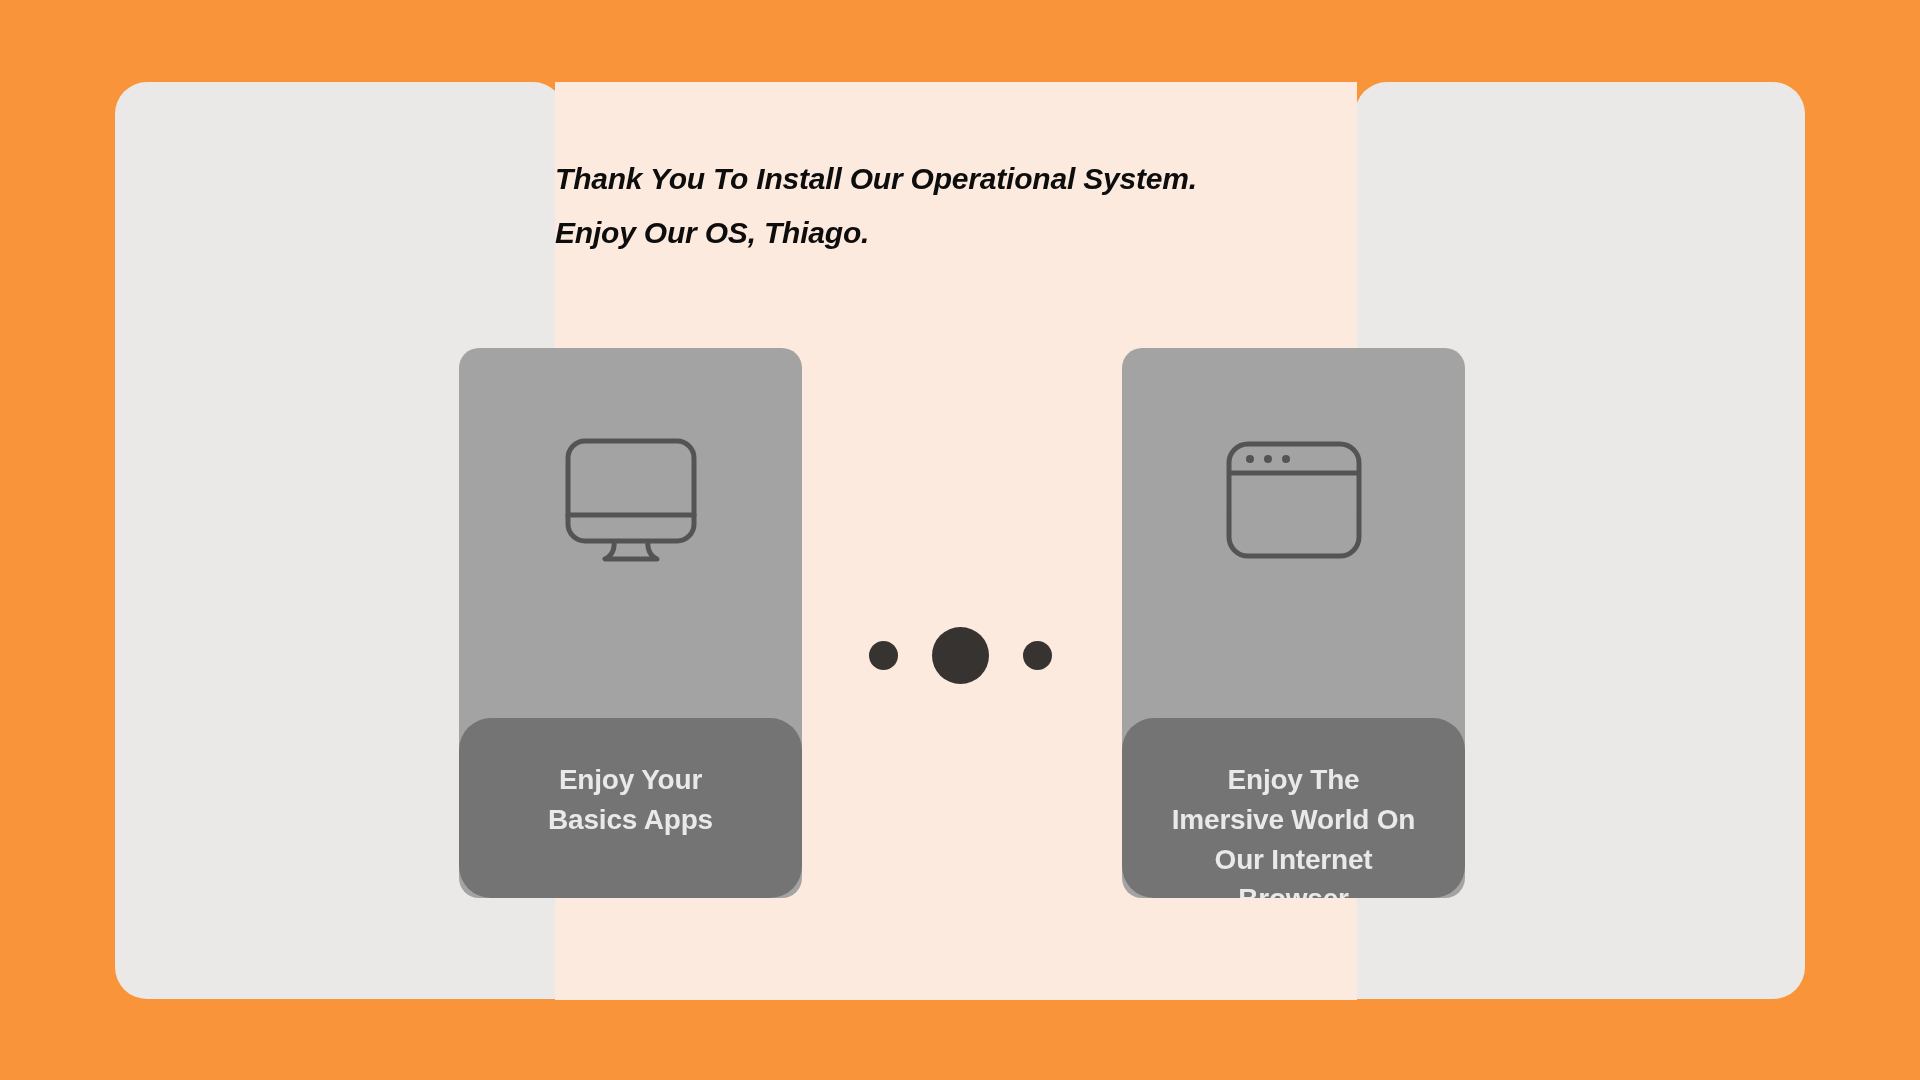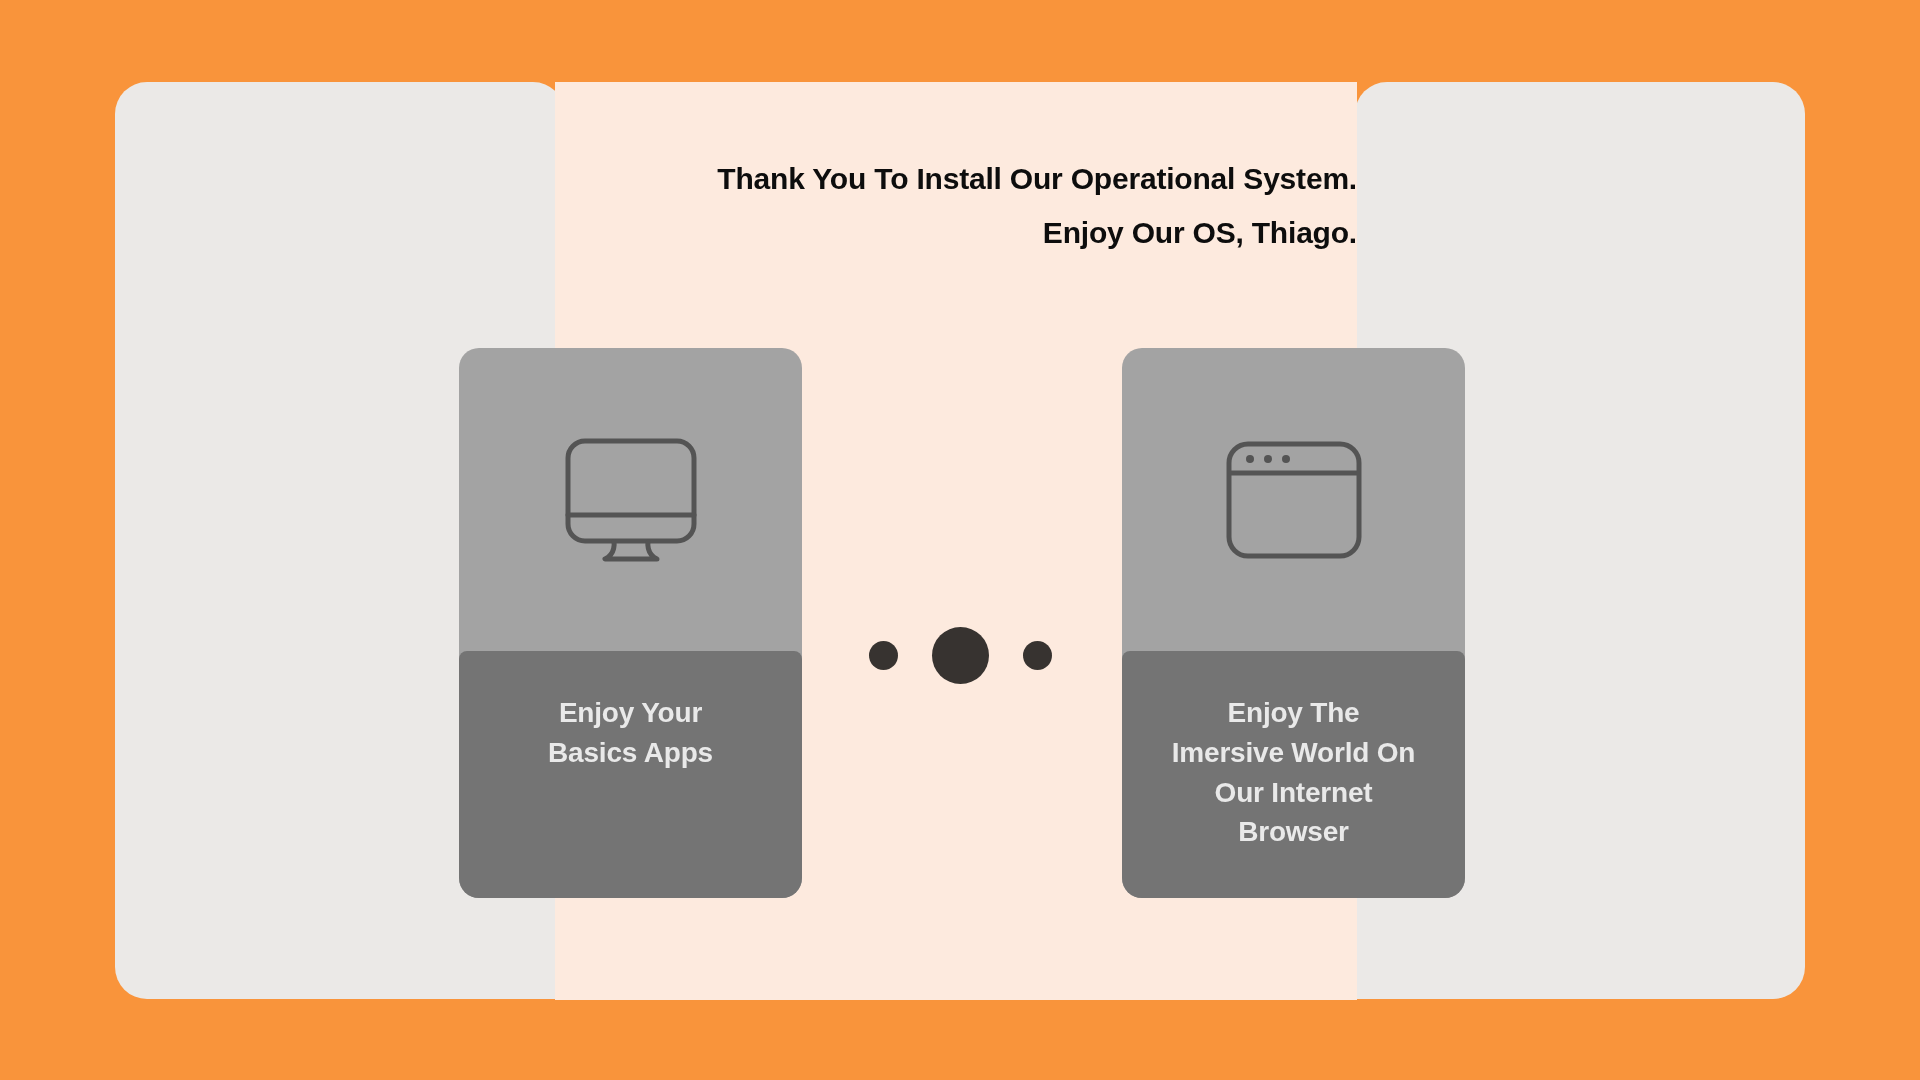--- a/index.html
+++ b/index.html
@@ -32,22 +32,23 @@
     left:555px; top:82px;
     width:802px; height:918px;
     background:#FDEADE;
   }
 
   
   .headings {
     position:absolute;
     left:555px; top:160px;
     width:802px;
-    text-align:right;
+    text-align:left;
     color:#0d0d0d;
+    font-style:italic;
   }
   .headline {
     font-size:30px;
     font-weight:bold;
     letter-spacing:-0.2px;
     line-height:1.25;
     white-space:nowrap;
   }
   .headline.second { margin-top:16px; }
 
@@ -72,23 +73,23 @@
     align-items:center;
     justify-content:center;
   }
   .card-left .card-icon-area  { align-items:center; }
   .card-right .card-icon-area { align-items:center; }
 
   .card-label {
     position:absolute;
     left:0; bottom:0;
     width:100%;
-    height:247px;
+    height:180px;
     background:#747474;
-    border-radius:8px;
+    border-radius:32px;
     display:flex;
     align-items:flex-start;
     justify-content:center;
     padding-top:42px;
   }
   .card-label-text {
     color:#E9E9E9;
     font-size:28px;
     font-weight:bold;
     line-height:1.42;

